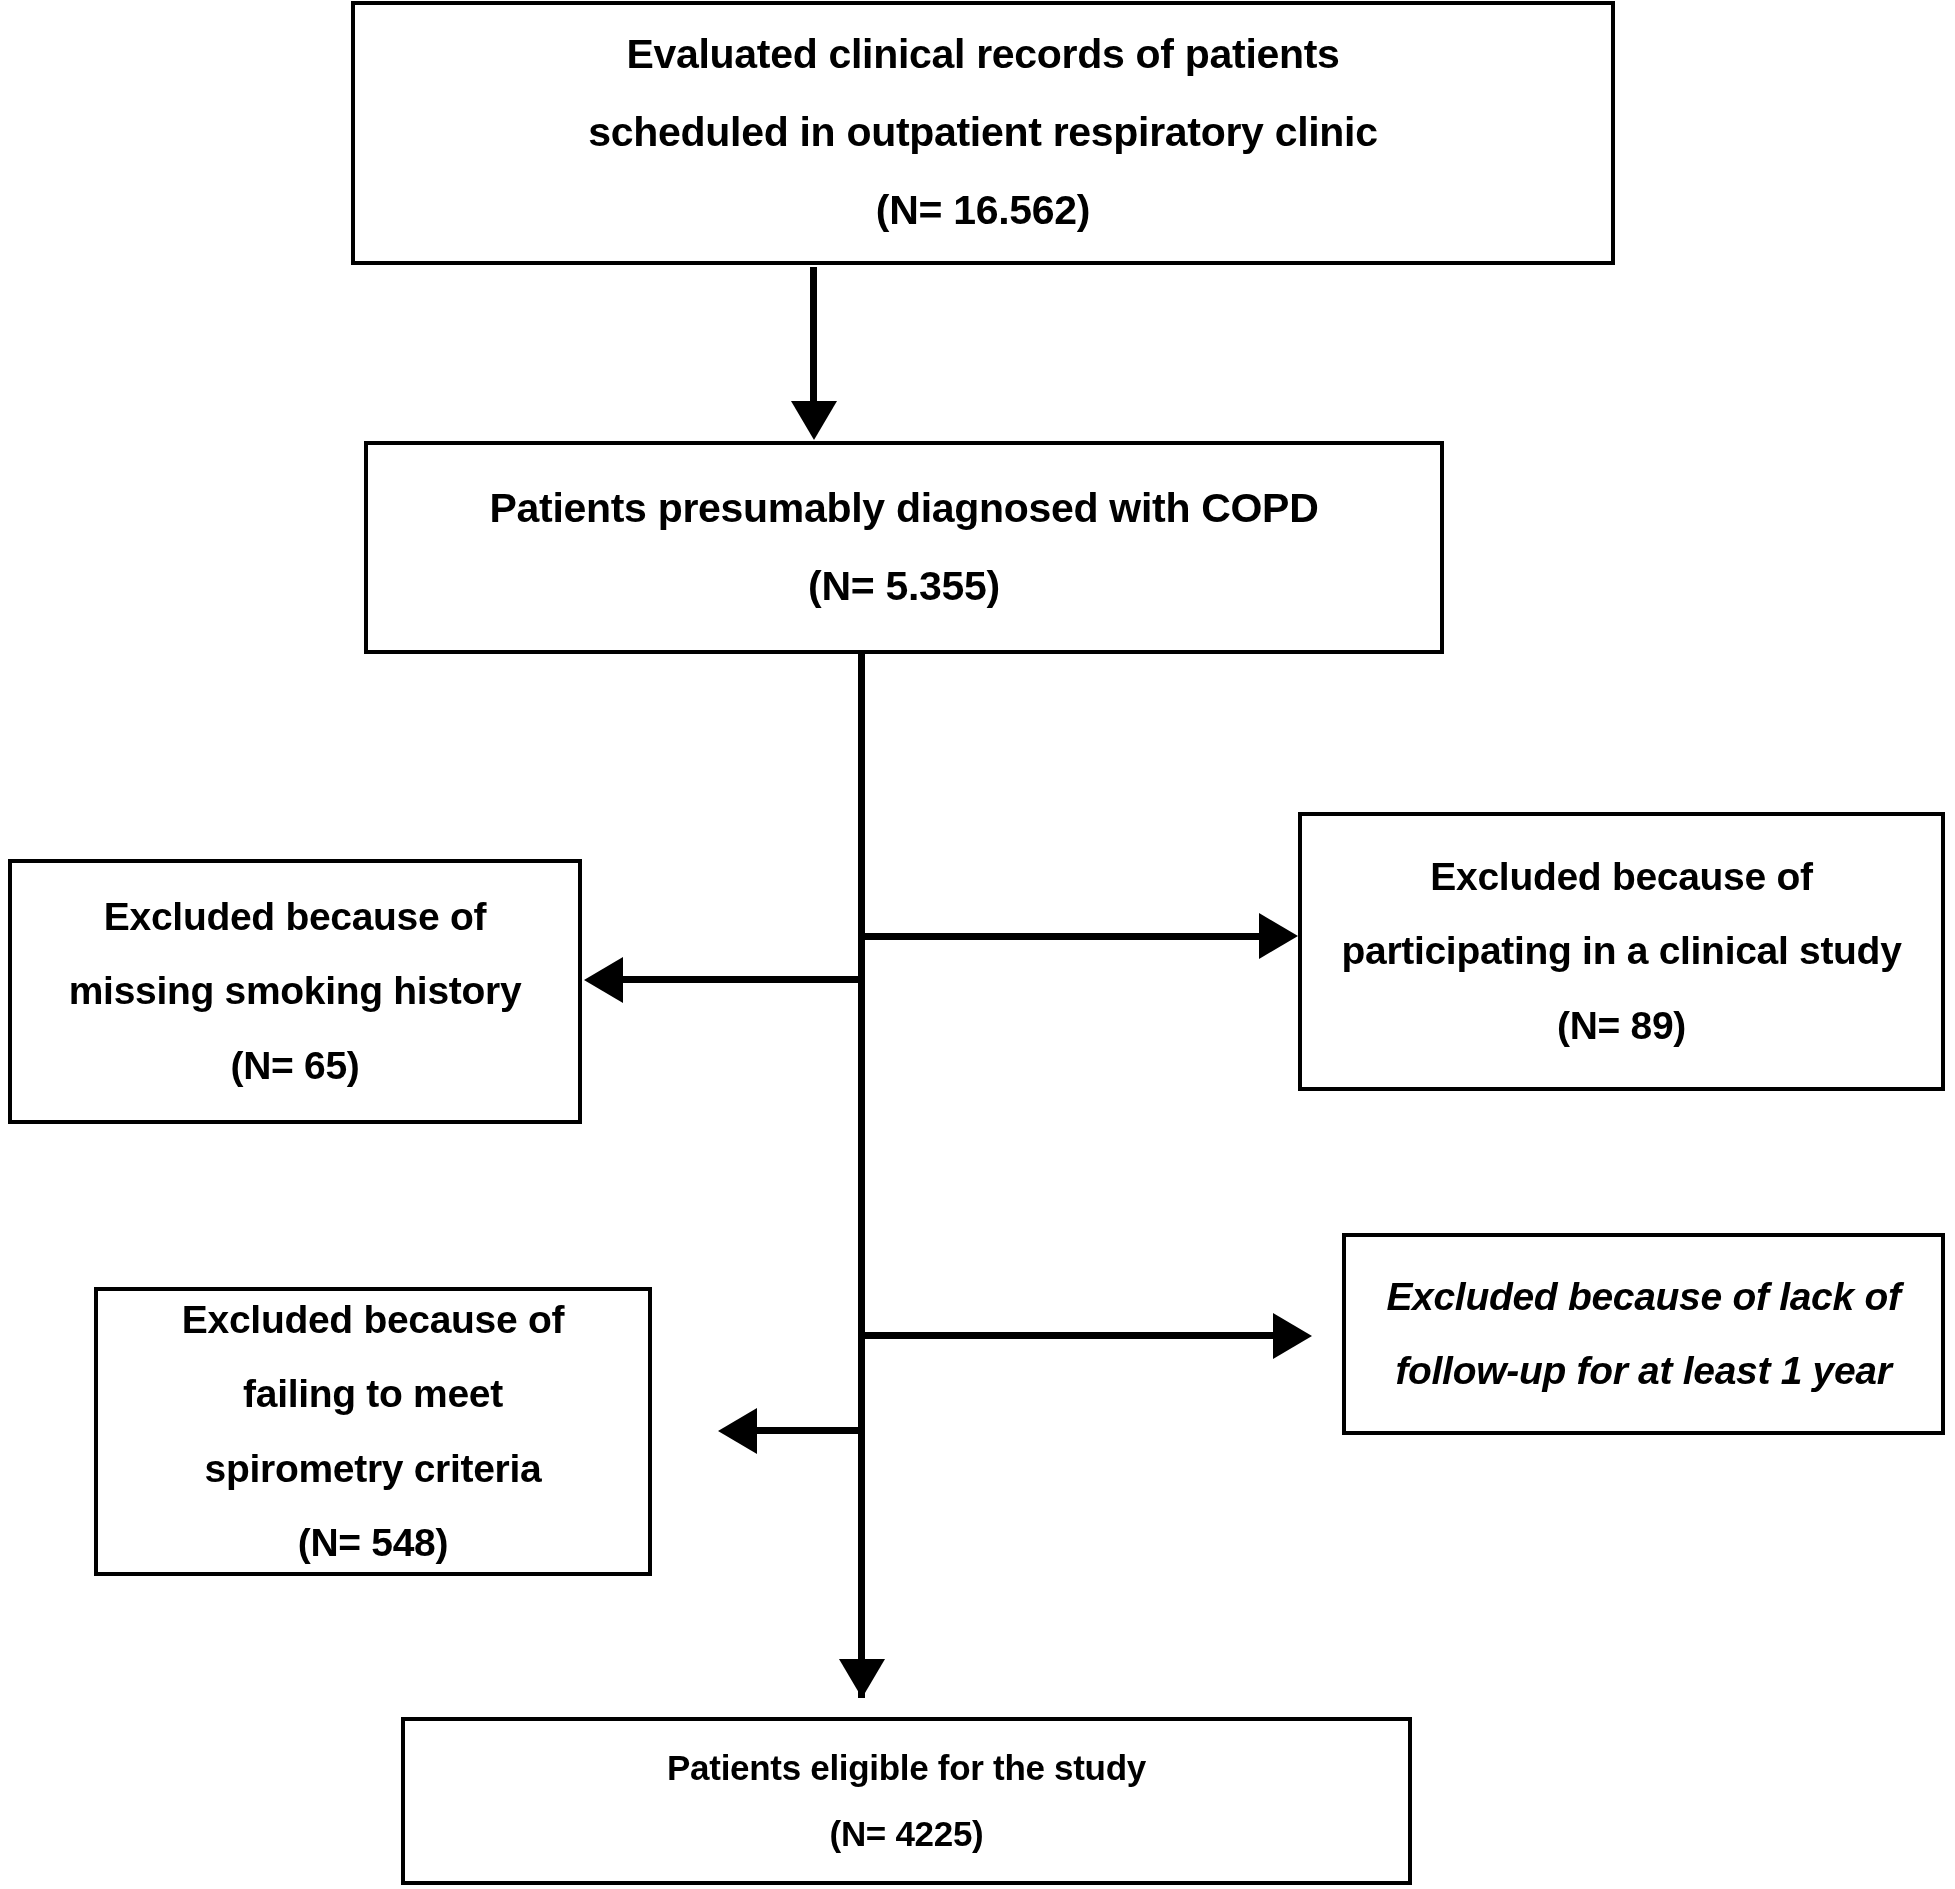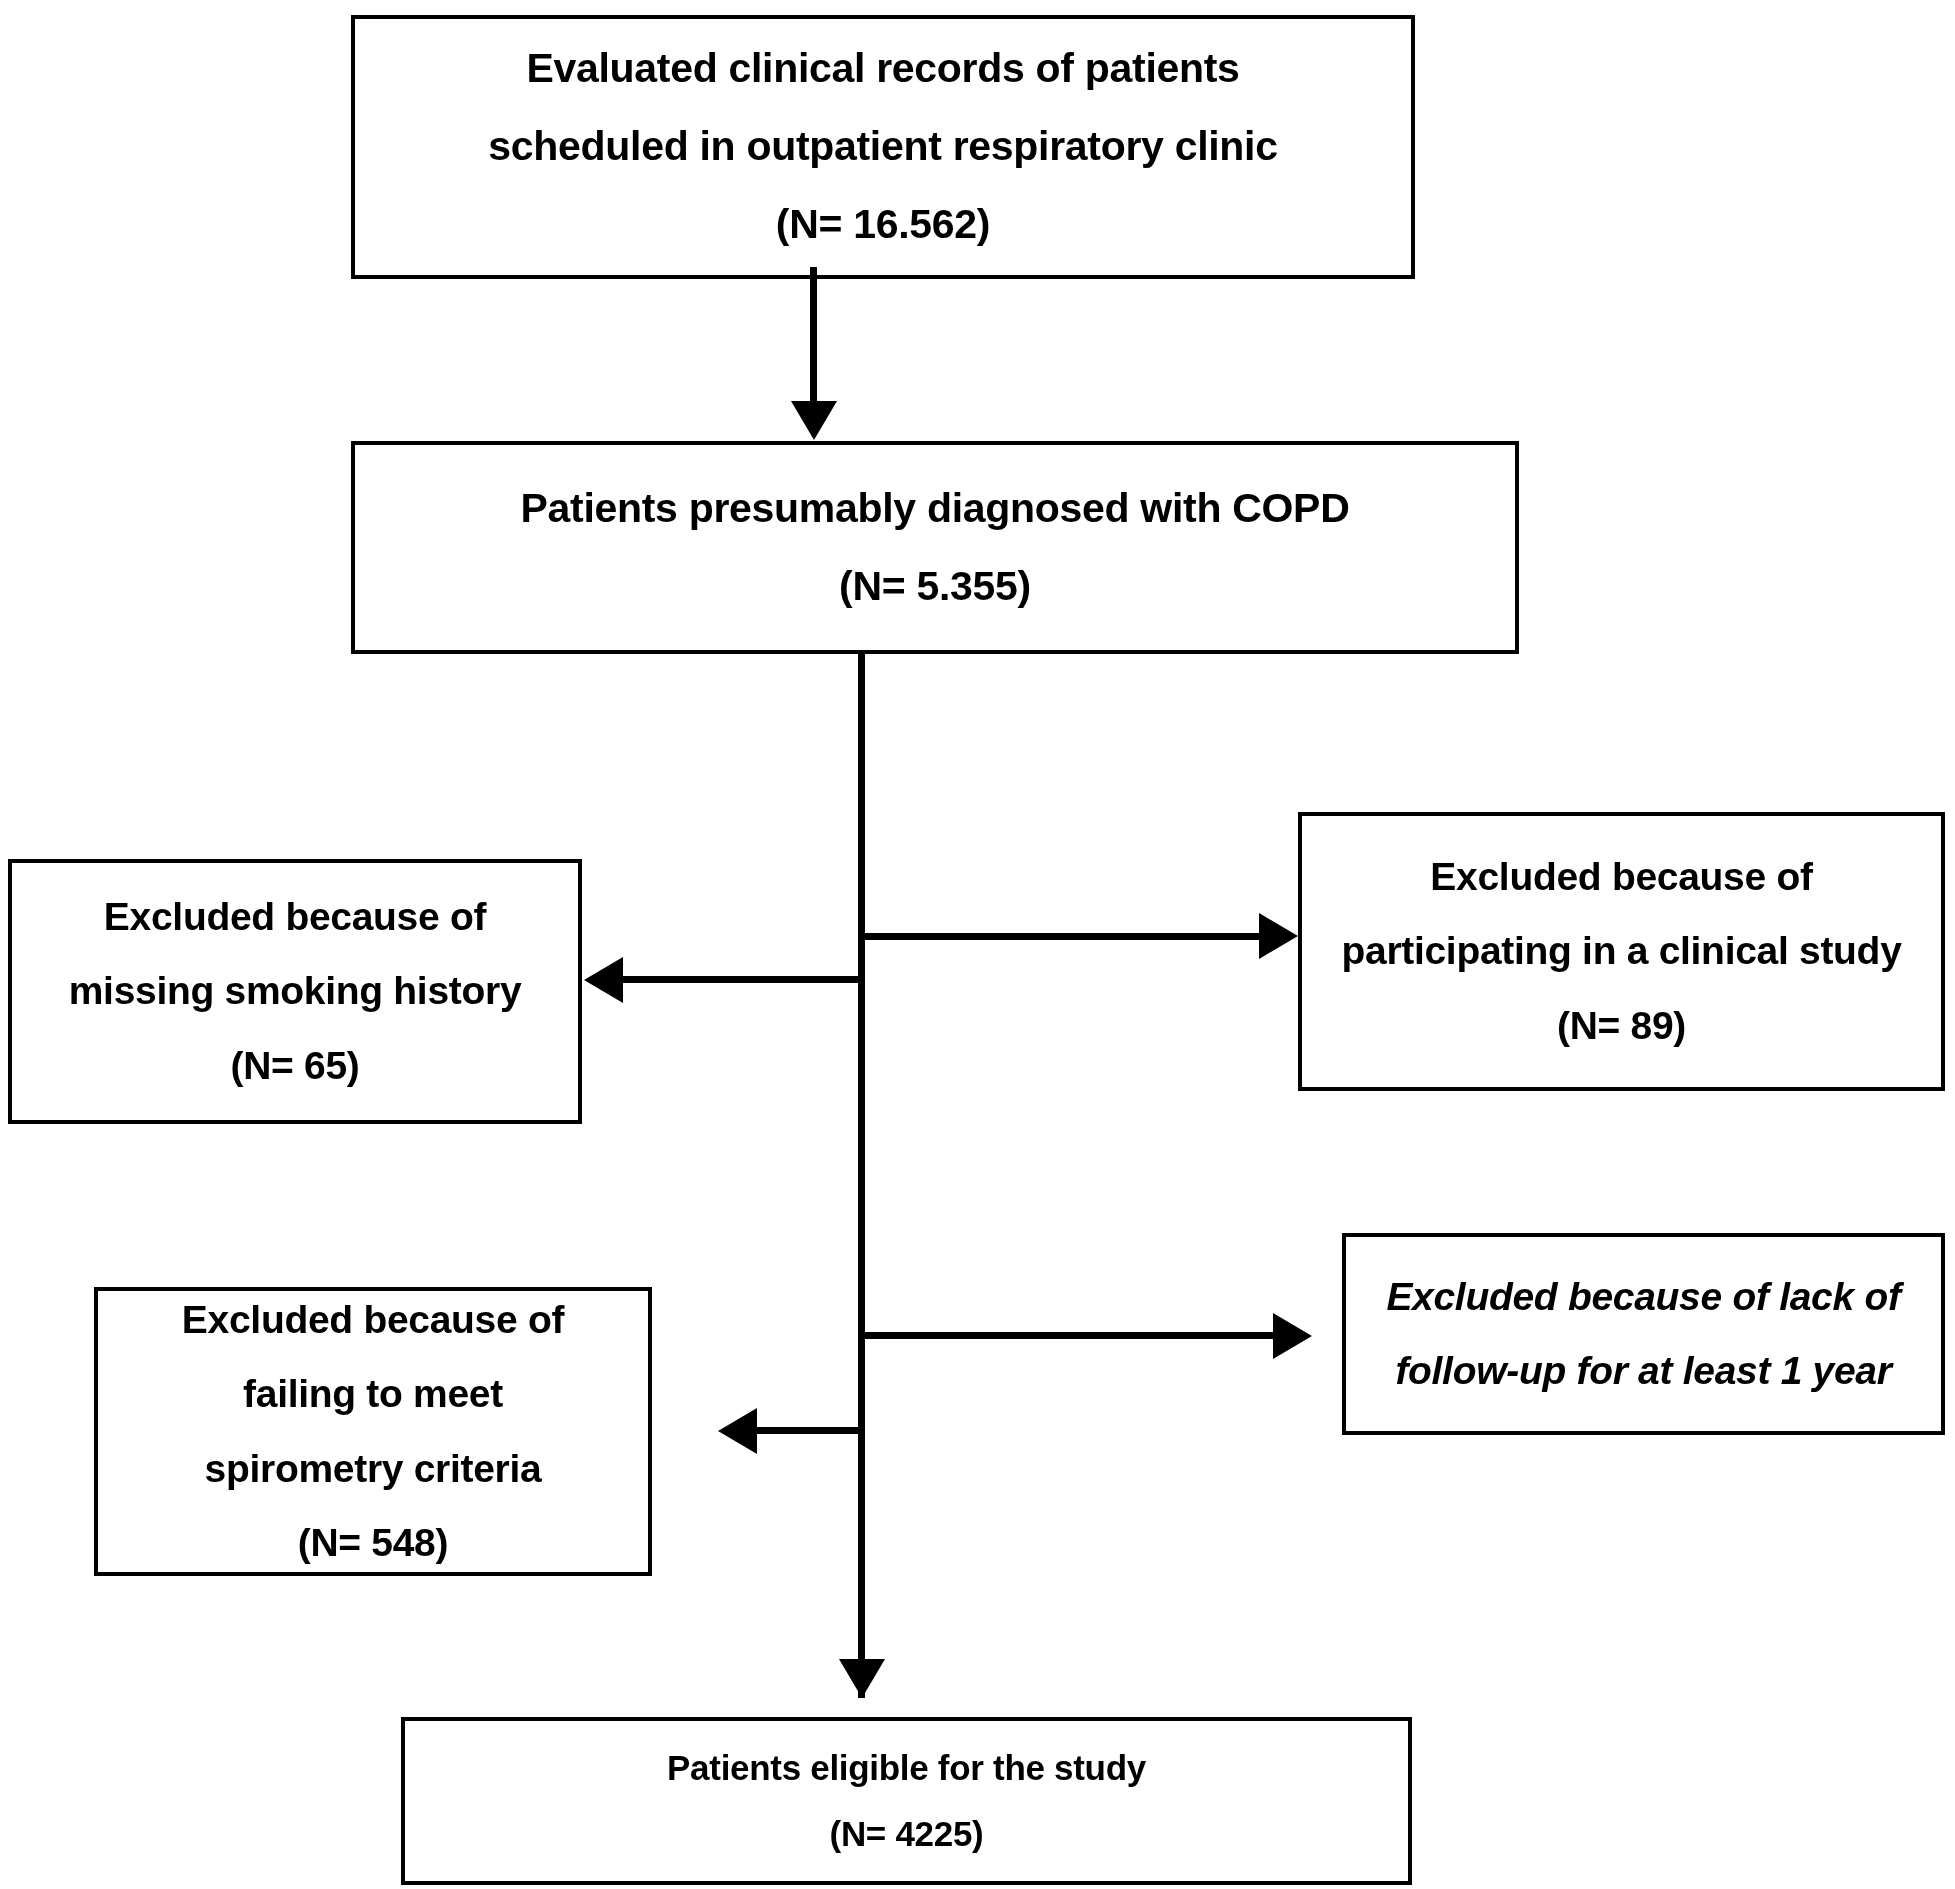--- a/index.html
+++ b/index.html
@@ -60,30 +60,30 @@
     border-top:23px solid transparent;
     border-bottom:23px solid transparent;
     border-right:39px solid #000000;
   }
 </style>
 </head>
 <body>
 
 <div id="stage">
 
-  <div class="node fs-top" style="left:351px; top:15px; width:1064px; height:264px;align-items:center;">
+  <div class="node fs-top" style="left:351px; top:1px; width:1264px; height:264px;align-items:center;">
     <span class="line">Evaluated clinical records of patients</span>
     <span class="line">scheduled in outpatient respiratory clinic</span>
     <span class="line">(N= 16.562)</span>
   </div>
 
   <div class="vline" style="left:810px; top:267px; width:7.4px; height:137px;"></div>
   <div class="arrow-down" style="left:791px; top:401px;"></div>
 
-  <div class="node fs-mid" style="left:351px; top:441px; width:1168px; height:213px;">
+  <div class="node fs-mid" style="left:364px; top:441px; width:1080px; height:213px;">
     <span class="line">Patients presumably diagnosed with COPD</span>
     <span class="line">(N= 5.355)</span>
   </div>
 
   <div class="vline" style="left:858px; top:654px; width:7.4px; height:1044px;"></div>
 
   <div class="hline" style="left:861px; top:933px; width:401px; height:7.4px;"></div>
   <div class="arrow-right" style="left:1259px; top:913px;"></div>
 
   <div class="hline" style="left:623px; top:976px; width:238px; height:7.4px;"></div>

